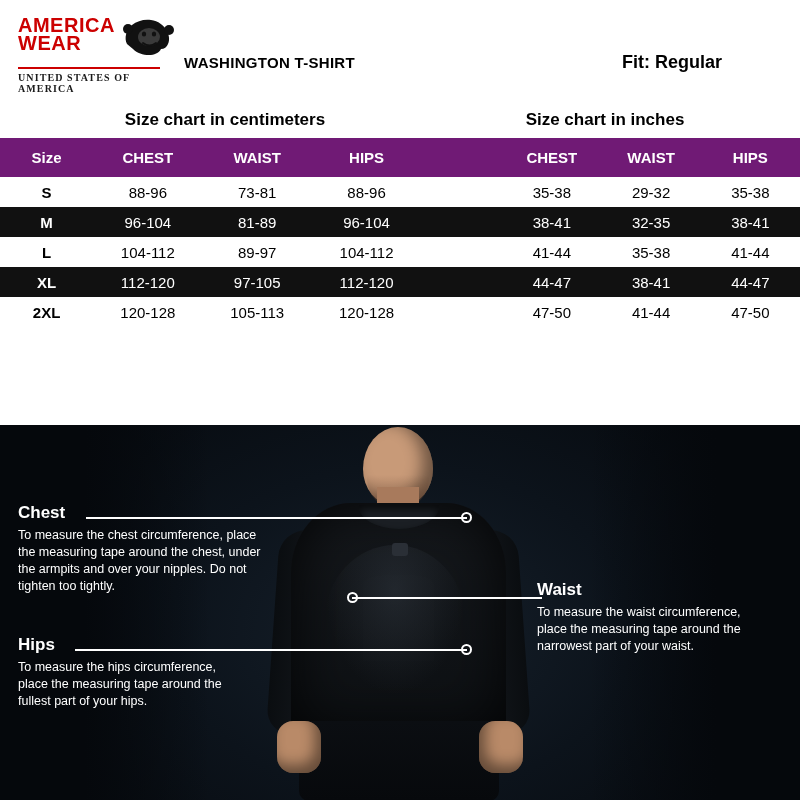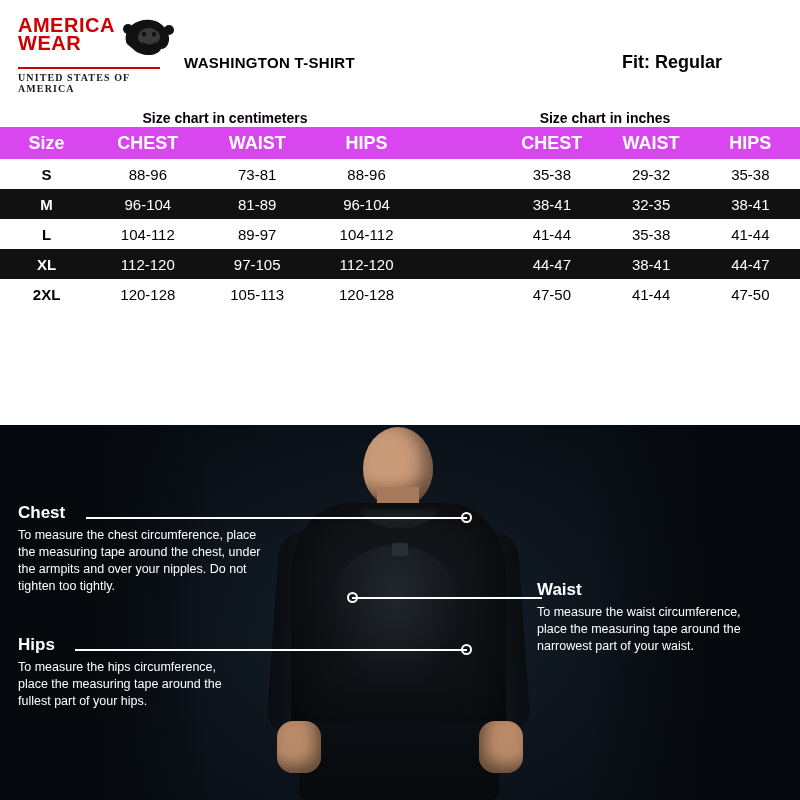--- a/index.html
+++ b/index.html
@@ -80,23 +80,23 @@
     font-size: 18px;
     padding-right: 60px;
     padding-top: 14px;
   }
   .fit-label { font-weight: bold; }
   .fit-value { font-weight: bold; }
 
   
   .chart-captions {
     display: flex;
-    font-size: 14px;
-    font-weight: bold;
-    padding-bottom: 1px;
+    font-size: 17px;
+    font-weight: bold;
+    padding-bottom: 8px;
   }
   .cap-cm {
     width: 420px;
     text-align: center;
     padding-left: 30px;
     box-sizing: border-box;
   }
   .cap-in {
     flex: 1;
     text-align: center;
@@ -111,25 +111,25 @@
     table-layout: fixed;
   }
   table.size-table th,
   table.size-table td {
     text-align: center;
     font-size: 15px;
     height: 30px;
     padding: 0;
   }
   table.size-table thead th {
-    background: #d946ef;
+    background: #701a75;
     color: #ffffff;
     font-weight: bold;
-    font-size: 18px;
-    height: 32px;
+    font-size: 15px;
+    height: 39px;
   }
   
   tr.dark td {
     background: #111111;
     color: #ffffff;
   }
   tr.light td {
     background: #ffffff;
     color: #000000;
   }

